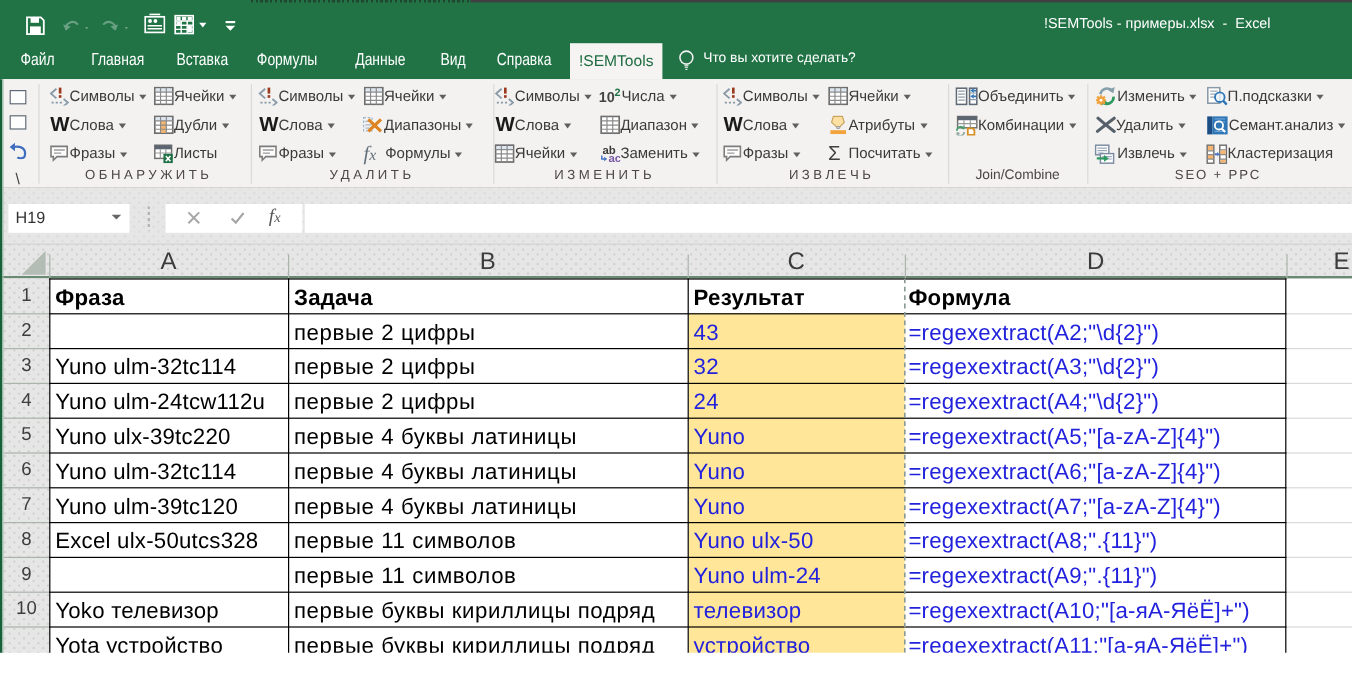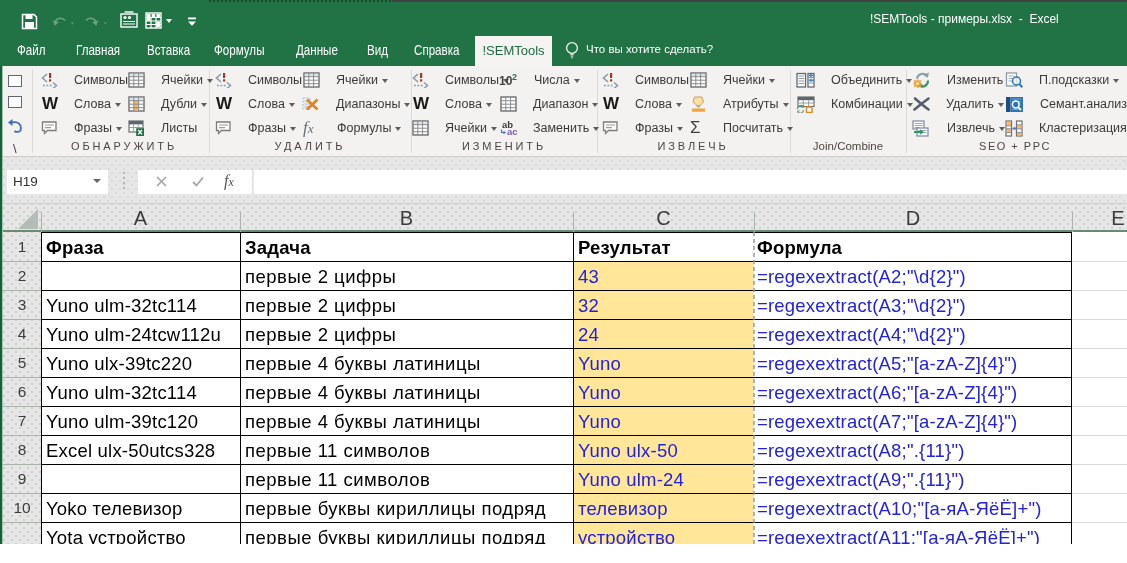--- a/index.html
+++ b/index.html
@@ -13,21 +13,21 @@
 .activetab{left:475px;top:36px;width:77px;height:30px;background:#f5f4f3;color:#1e6b41;font-size:13px;text-align:center;line-height:30px}
 .tellme{left:586px;top:43px;font-size:11.5px;color:#fff;white-space:nowrap}
 
 .ribbon{left:0;top:66px;width:1127px;height:91px;background:#f3f2f1;border-bottom:1px solid #cfcdcb}
 .gsep{top:70px;width:1px;height:83px;background:#dcdad8}
 .glabel{top:140px;height:13px;font-size:11px;color:#4b4644;letter-spacing:2.9px;transform:translateX(-50%);white-space:nowrap}
 .glabel2{top:140px;height:13px;font-size:11.5px;color:#4b4644;transform:translateX(-50%);white-space:nowrap}
 .glabel3{top:140px;height:13px;font-size:11px;color:#4b4644;letter-spacing:1.5px;transform:translateX(-50%);white-space:nowrap}
 .btn{height:24px;display:flex;align-items:center;font-size:12.5px;color:#3b3a39;white-space:nowrap}
 .btn svg{flex:0 0 auto}
-.btn .lbl{margin-left:16px}
+.btn .lbl{margin-left:0}
 .btn .arr{margin-left:4px;width:0;height:0;border-left:3.5px solid transparent;border-right:3.5px solid transparent;border-top:4px solid #5f5f5f;position:relative;top:1px}
 .cb{width:14px;height:12px;background:#fefefe;border:1px solid #5f6a76}
 
 .fbar{left:0;top:157px;width:1127px;height:47px;background:#e7e6e6;background-image:radial-gradient(#dad9d8 0.8px,transparent 1px),radial-gradient(#dad9d8 0.8px,transparent 1px);background-size:8px 8px;background-position:0 0,4px 4px;border-bottom:1px solid #d0cfce}
 .wbox{position:absolute;background:#fff}
 .namebox{left:7px;top:13px;width:101px;height:24px}
 .btnbox{left:138px;top:13px;width:114px;height:24px}
 .fxbox{left:254px;top:13px;width:873px;height:24px}
 
 .chead{left:0;top:204px;width:1127px;height:28px;background:#e7e6e6;background-image:radial-gradient(#cfcecd 0.8px,transparent 1px),radial-gradient(#cfcecd 0.8px,transparent 1px);background-size:8px 8px;background-position:0 0,4px 4px;border-bottom:2px solid #6b8a74}

